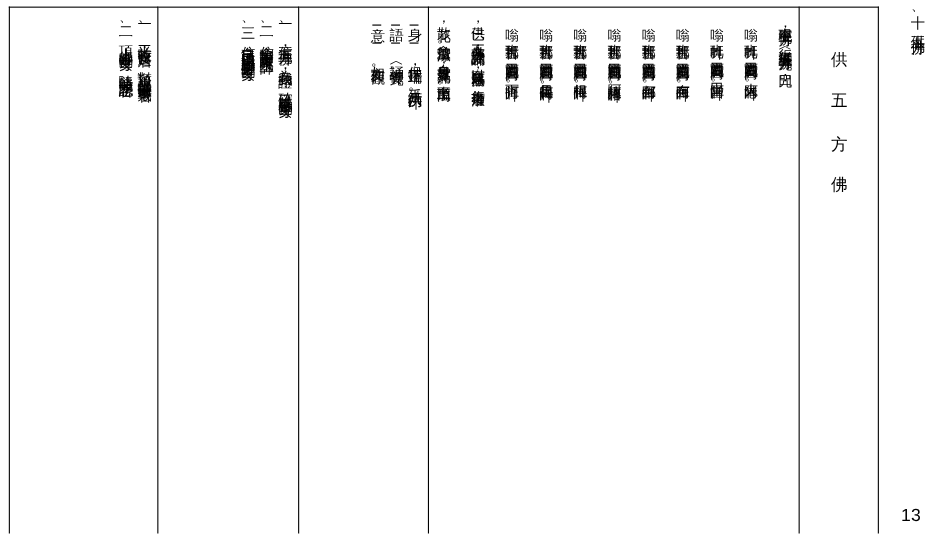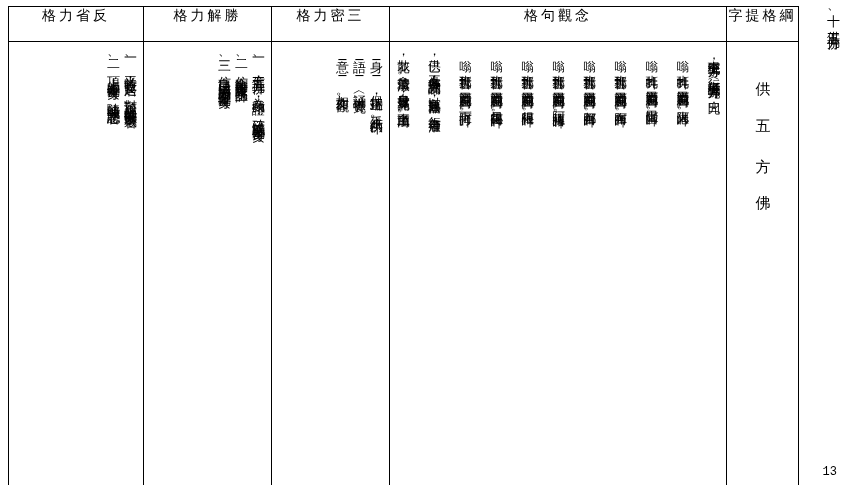--- a/index.html
+++ b/index.html
@@ -36,22 +36,22 @@
     line-height: 1.25;
     letter-spacing: 2px;
     white-space: nowrap;
   }
 
   
   #page-number {
     position: absolute;
     right: 8px;
     bottom: 6px;
-    font-size: 12px;
-    font-family: Liberation Mono, monospace;
+    font-size: 16px;
+    font-family: Liberation Sans, sans-serif;
   }
 
   
   #grid {
     position: absolute;
     left: 8px;
     top: 6px;
     width: 790px;
     height: 470px;
     border: 1px solid #000;
@@ -135,27 +135,20 @@
 
   <table id="grid">
     <colgroup>
       <col style="width:135px">
       <col style="width:128px">
       <col style="width:118px">
       <col style="width:337px">
       <col style="width:72px">
     </colgroup>
     <tbody>
-        <tr>
-      <th class="hdr-cell">格力省反</th>
-      <th class="hdr-cell">格力解勝</th>
-      <th class="hdr-cell">格力密三</th>
-      <th class="hdr-cell">格句觀念</th>
-      <th class="hdr-cell">字提格綱</th>
-    </tr>
     <tr>
 
       <td class="body-cell">
         <div class="vcols">
           <div class="vline">一、平時飲食起居，對於頂上上師能供養頂戴否？</div>
           <div class="vline">二、頂上上師金剛亥母，隨時能弗忘記否？</div>
         </div>
       </td>
 
       <td class="body-cell">

